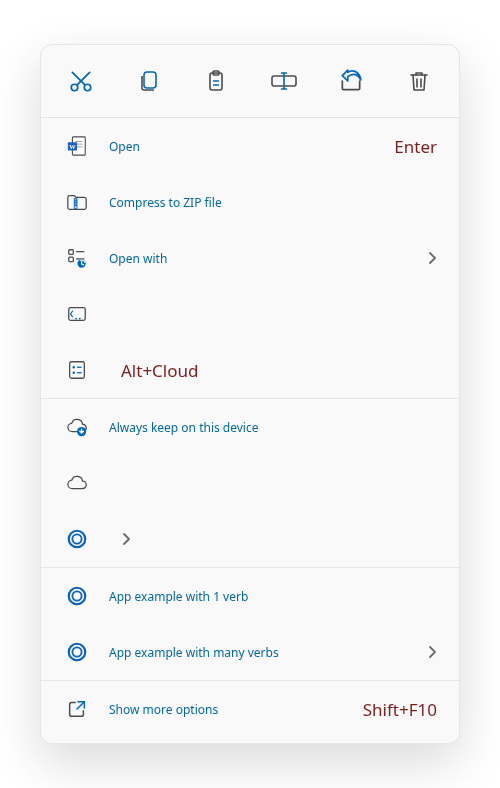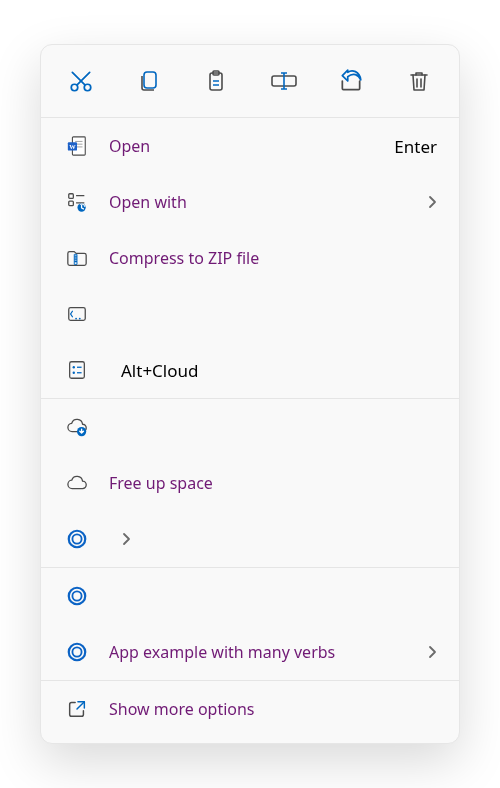--- a/index.html
+++ b/index.html
@@ -49,26 +49,26 @@
     cursor: pointer;
   }
   .item .lead {
     width: 28px;
     display: flex; align-items: center; justify-content: center;
     margin-right: 18px;
     flex-shrink: 0;
   }
   .item .label {
     flex: 1;
-    font-size: 16px;
-    color: #701a75;
+    font-size: 12px;
+    color: #0369a1;
   }
   .item .accel {
     font-size: 17px;
-    color: #000000;
+    color: #7f1d1d;
     margin-left: 12px;
   }
   .item .chev {
     margin-left: 12px;
     color: #6b6b6b;
     display:flex; align-items:center;
   }
 </style>
 </head>
 <body>
@@ -131,20 +131,34 @@
           <rect x="7" y="2" width="14" height="20" rx="1" fill="#fff" stroke="#4c4c4c" stroke-width="1.2"></rect>
           <line x1="10" y1="7" x2="18" y2="7" stroke="#9a9a9a" stroke-width="1"></line>
           <line x1="10" y1="10" x2="18" y2="10" stroke="#9a9a9a" stroke-width="1"></line>
           <line x1="10" y1="13" x2="18" y2="13" stroke="#9a9a9a" stroke-width="1"></line>
           <rect x="2" y="8" width="10" height="9" rx="1" fill="#1e62c8"></rect>
           <text x="7" y="15" font-size="7" font-weight="700" fill="#fff" text-anchor="middle" font-family="Segoe UI">W</text>
         </svg>
       </span>
       <span class="label">Open</span>
       <span class="accel">Enter</span>
+    </div>
+
+    <div class="item">
+      <span class="lead">
+        <svg width="22" height="20" viewBox="0 0 24 20" fill="none" stroke="#4c4c4c" stroke-width="1.4" stroke-linejoin="round">
+          <path d="M2 5a2 2 0 0 1 2-2h5l2 2h9a2 2 0 0 1 2 2v9a2 2 0 0 1-2 2H4a2 2 0 0 1-2-2V5z"></path>
+          <rect x="9" y="6" width="3" height="11" fill="none" stroke="#0067c0" stroke-width="1"></rect>
+          <line x1="9" y1="8" x2="12" y2="8" stroke="#0067c0"></line>
+          <line x1="9" y1="10" x2="12" y2="10" stroke="#0067c0"></line>
+          <line x1="9" y1="12" x2="12" y2="12" stroke="#0067c0"></line>
+          <line x1="9" y1="14" x2="12" y2="14" stroke="#0067c0"></line>
+        </svg>
+      </span>
+      <span class="label">Compress to ZIP file</span>
     </div>
 
     <div class="item">
       <span class="lead">
         <svg width="22" height="22" viewBox="0 0 24 24" fill="none" stroke="#4c4c4c" stroke-width="1.4">
           <rect x="3" y="3" width="5" height="5" rx="1"></rect>
           <rect x="3" y="11" width="5" height="5" rx="1"></rect>
           <line x1="11" y1="5" x2="20" y2="5"></line>
           <line x1="11" y1="13" x2="20" y2="13"></line>
           <circle cx="17" cy="18" r="4.5" fill="#0067c0" stroke="none"></circle>
@@ -156,34 +170,20 @@
       <span class="chev">
         <svg width="10" height="14" viewBox="0 0 8 14" fill="none" stroke="#6b6b6b" stroke-width="1.8" stroke-linecap="round" stroke-linejoin="round">
             <path d="M2 2l5 5-5 5"></path>
           </svg>
       </span>
     </div>
 
     <div class="item">
       <span class="lead">
         <svg width="22" height="20" viewBox="0 0 24 20" fill="none" stroke="#4c4c4c" stroke-width="1.4" stroke-linejoin="round">
-          <path d="M2 5a2 2 0 0 1 2-2h5l2 2h9a2 2 0 0 1 2 2v9a2 2 0 0 1-2 2H4a2 2 0 0 1-2-2V5z"></path>
-          <rect x="9" y="6" width="3" height="11" fill="none" stroke="#0067c0" stroke-width="1"></rect>
-          <line x1="9" y1="8" x2="12" y2="8" stroke="#0067c0"></line>
-          <line x1="9" y1="10" x2="12" y2="10" stroke="#0067c0"></line>
-          <line x1="9" y1="12" x2="12" y2="12" stroke="#0067c0"></line>
-          <line x1="9" y1="14" x2="12" y2="14" stroke="#0067c0"></line>
-        </svg>
-      </span>
-      <span class="label">Compress to ZIP file</span>
-    </div>
-
-    <div class="item">
-      <span class="lead">
-        <svg width="22" height="20" viewBox="0 0 24 20" fill="none" stroke="#4c4c4c" stroke-width="1.4" stroke-linejoin="round">
           <rect x="3" y="3" width="18" height="14" rx="2"></rect>
           <path d="M7 7l-2 3 2 3" stroke="#0067c0" stroke-linecap="round"></path>
           <circle cx="11" cy="15" r="1" fill="#0067c0" stroke="none"></circle>
           <circle cx="15" cy="15" r="1" fill="#0067c0" stroke="none"></circle>
         </svg>
       </span>
     </div>
 
     <div class="item">
       <span class="lead">
@@ -201,29 +201,29 @@
     <div class="divider"></div>
 
     <div class="item">
       <span class="lead">
         <svg width="24" height="20" viewBox="0 0 26 20" fill="none">
           <path d="M8 15h11a4 4 0 0 0 0-8 6 6 0 0 0-11.7-1A4.5 4.5 0 0 0 8 15z" stroke="#4c4c4c" stroke-width="1.4" stroke-linejoin="round"></path>
           <circle cx="18" cy="15" r="5" fill="#0067c0"></circle>
           <path d="M18 12.5v3M16 14.5l2 2 2-2" stroke="#fff" stroke-width="1.5" stroke-linecap="round" stroke-linejoin="round"></path>
         </svg>
       </span>
+      <span class="label">Always keep on this device</span>
     </div>
 
     <div class="item">
       <span class="lead">
         <svg width="24" height="18" viewBox="0 0 26 18" fill="none" stroke="#4c4c4c" stroke-width="1.4" stroke-linejoin="round">
           <path d="M8 15h11a4 4 0 0 0 0-8 6 6 0 0 0-11.7-1A4.5 4.5 0 0 0 8 15z"></path>
         </svg>
       </span>
-      <span class="label">Free up space</span>
     </div>
 
     <div class="item">
       <span class="lead">
         <svg width="22" height="22" viewBox="0 0 24 24" fill="none">
           <circle cx="12" cy="12" r="9" stroke="#0b63c5" stroke-width="2.4"></circle>
           <circle cx="12" cy="12" r="5" stroke="#0b63c5" stroke-width="2"></circle>
         </svg>
       </span>
       <span class="chev">
@@ -235,20 +235,21 @@
 
     <div class="divider"></div>
 
     <div class="item">
       <span class="lead">
         <svg width="22" height="22" viewBox="0 0 24 24" fill="none">
           <circle cx="12" cy="12" r="9" stroke="#0b63c5" stroke-width="2.4"></circle>
           <circle cx="12" cy="12" r="5" stroke="#0b63c5" stroke-width="2"></circle>
         </svg>
       </span>
+      <span class="label">App example with 1 verb</span>
     </div>
 
     <div class="item">
       <span class="lead">
         <svg width="22" height="22" viewBox="0 0 24 24" fill="none">
           <circle cx="12" cy="12" r="9" stroke="#0b63c5" stroke-width="2.4"></circle>
           <circle cx="12" cy="12" r="5" stroke="#0b63c5" stroke-width="2"></circle>
         </svg>
       </span>
       <span class="label">App example with many verbs</span>
@@ -263,16 +264,17 @@
 
     <div class="item">
       <span class="lead">
         <svg width="22" height="22" viewBox="0 0 24 24" fill="none" stroke-width="1.6" stroke-linejoin="round" stroke-linecap="round">
           <path d="M13 4h7v7" stroke="#0067c0"></path>
           <path d="M20 4l-8 8" stroke="#0067c0"></path>
           <path d="M10 5H6a2 2 0 0 0-2 2v11a2 2 0 0 0 2 2h11a2 2 0 0 0 2-2v-4" stroke="#4c4c4c"></path>
         </svg>
       </span>
       <span class="label">Show more options</span>
+      <span class="accel">Shift+F10</span>
     </div>
 
   </div>
 </div>
 
 </body></html>

